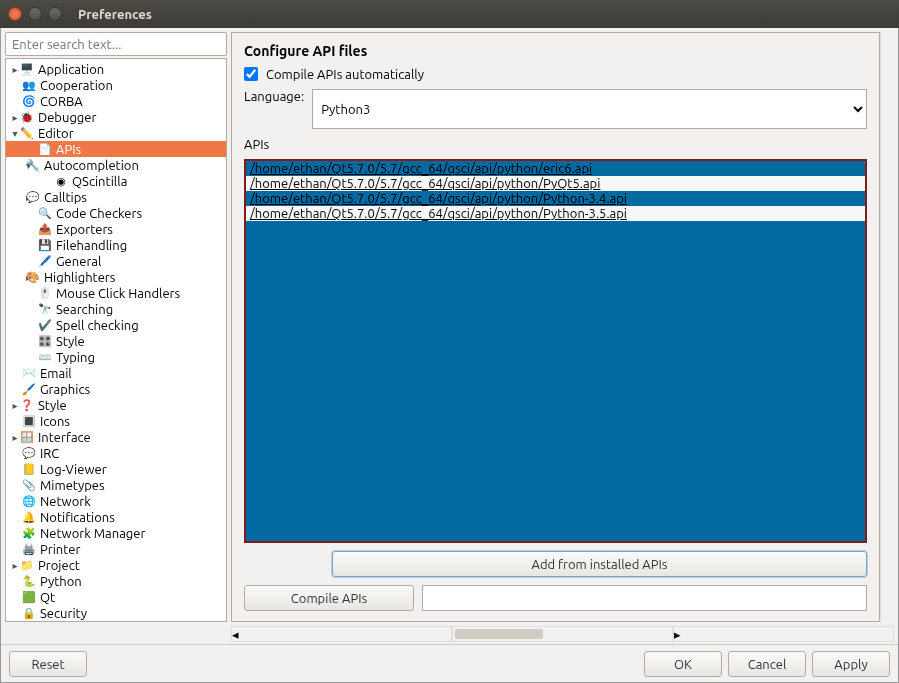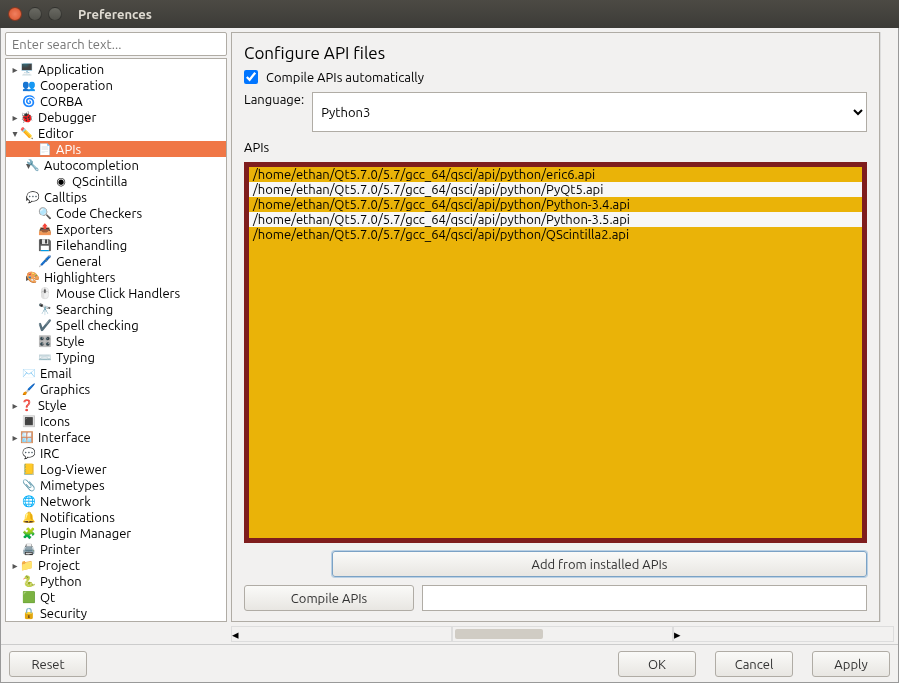--- a/index.html
+++ b/index.html
@@ -29,41 +29,41 @@
 .ti.sel { background: #f07746; color: #fff; }
 .ind1 { padding-left: 14px; }
 .ind2 { padding-left: 30px; }
 .ind3 { padding-left: 46px; }
 .ind-arrow1 { padding-left: 2px; }
 .ind-arrow2 { padding-left: 18px; }
 
 
 .right { flex: 1; background: #f2f1f0; display: flex; }
 .right-inner { flex: 1; border: 1px solid #b0aca5; background: #f2f1f0; padding: 10px 12px; display: flex; flex-direction: column; gap: 8px; overflow: hidden; }
-.heading { font-weight: normal; font-size: 17px; }
+.heading { font-weight: bold; font-size: 14px; }
 .row { display: flex; align-items: flex-start; gap: 8px; }
 .chk { width: 14px; height: 14px; }
 .sel-lang { flex: 1; border: 1px solid #b0aca5; background: #fff; padding: 2px 4px; height: 40px; }
-.api-list { flex: 1; background: #eab308; border: 5px solid #7f1d1d; overflow: auto; }
+.api-list { flex: 1; background: #0369a1; border: 2px solid #7f1d1d; overflow: auto; text-decoration: underline; }
 .api-list div { padding: 0 4px; height: 15px; line-height: 15px; white-space: nowrap; }
 .api-list div:nth-child(even){ background:#f7f7f7; }
 
 .btn { border: 1px solid #b0aca5; background: linear-gradient(#fafaf8, #e8e6e2); border-radius: 3px; padding: 4px 10px; height: 26px; color: #333; }
 .btn:disabled, .btn.disabled { color: #9a958d; }
 .btn.wide { flex: 1; }
 .btn.primary { border-color: #7ba2c5; box-shadow: 0 0 0 1px rgba(100,160,210,.4); }
 .txt { flex: 1; border: 1px solid #b0aca5; background: #fff; height: 26px; padding: 2px 4px; }
 
 .rscroll { width: 14px; background: #f2f1f0; border-left: 1px solid #ddd; }
 .hscroll-wrap { display:flex; height:16px; margin: 0 4px 2px 230px; }
 .hscroll { flex:1; background:#f2f1f0; border:1px solid #ddd; position:relative; }
 .hscroll .thumb { position:absolute; left:2px; top:2px; bottom:2px; width:40%; background:#d0ccc4; border-radius:2px; }
 
 
-.bottom { height: 38px; border-top: 1px solid #ccc; background: #f2f1f0; display: flex; align-items: center; padding: 0 8px; gap: 19px; }
+.bottom { height: 38px; border-top: 1px solid #ccc; background: #f2f1f0; display: flex; align-items: center; padding: 0 8px; gap: 6px; }
 .spacer { flex: 1; }
 .bottom .btn { min-width: 78px; }
 </style>
 </head>
 <body>
 
 <div class="titlebar">
   <div class="tb-btn tb-close"></div>
   <div class="tb-btn tb-min"></div>
   <div class="tb-btn tb-max"></div>
@@ -218,21 +218,21 @@
               <span>Network</span>
             </div>
             <div class="ti">
               <span class="ind1"></span>
               <span class="icon">🔔</span>
               <span>Notifications</span>
             </div>
             <div class="ti">
               <span class="ind1"></span>
               <span class="icon">🧩</span>
-              <span>Plugin Manager</span>
+              <span>Network Manager</span>
             </div>
             <div class="ti">
               <span class="ind1"></span>
               <span class="icon">🖨️</span>
               <span>Printer</span>
             </div>
             <div class="ti">
               <span class="arrow ind-arrow1">▸</span>
               <span class="icon">📁</span>
               <span>Project</span>
@@ -275,21 +275,20 @@
           </select>
         </div>
 
         <div>APIs</div>
 
         <div class="api-list" id="api-list">
             <div>/home/ethan/Qt5.7.0/5.7/gcc_64/qsci/api/python/eric6.api</div>
             <div>/home/ethan/Qt5.7.0/5.7/gcc_64/qsci/api/python/PyQt5.api</div>
             <div>/home/ethan/Qt5.7.0/5.7/gcc_64/qsci/api/python/Python-3.4.api</div>
             <div>/home/ethan/Qt5.7.0/5.7/gcc_64/qsci/api/python/Python-3.5.api</div>
-            <div>/home/ethan/Qt5.7.0/5.7/gcc_64/qsci/api/python/QScintilla2.api</div>
           </div>
 
 
         <div class="row" style="padding-left:88px;">
           <button class="btn wide primary">Add from installed APIs</button>
         </div>
 
         <div class="row">
           <button class="btn" style="min-width:170px;">Compile APIs</button>
           <input class="txt" readonly="" style="">

